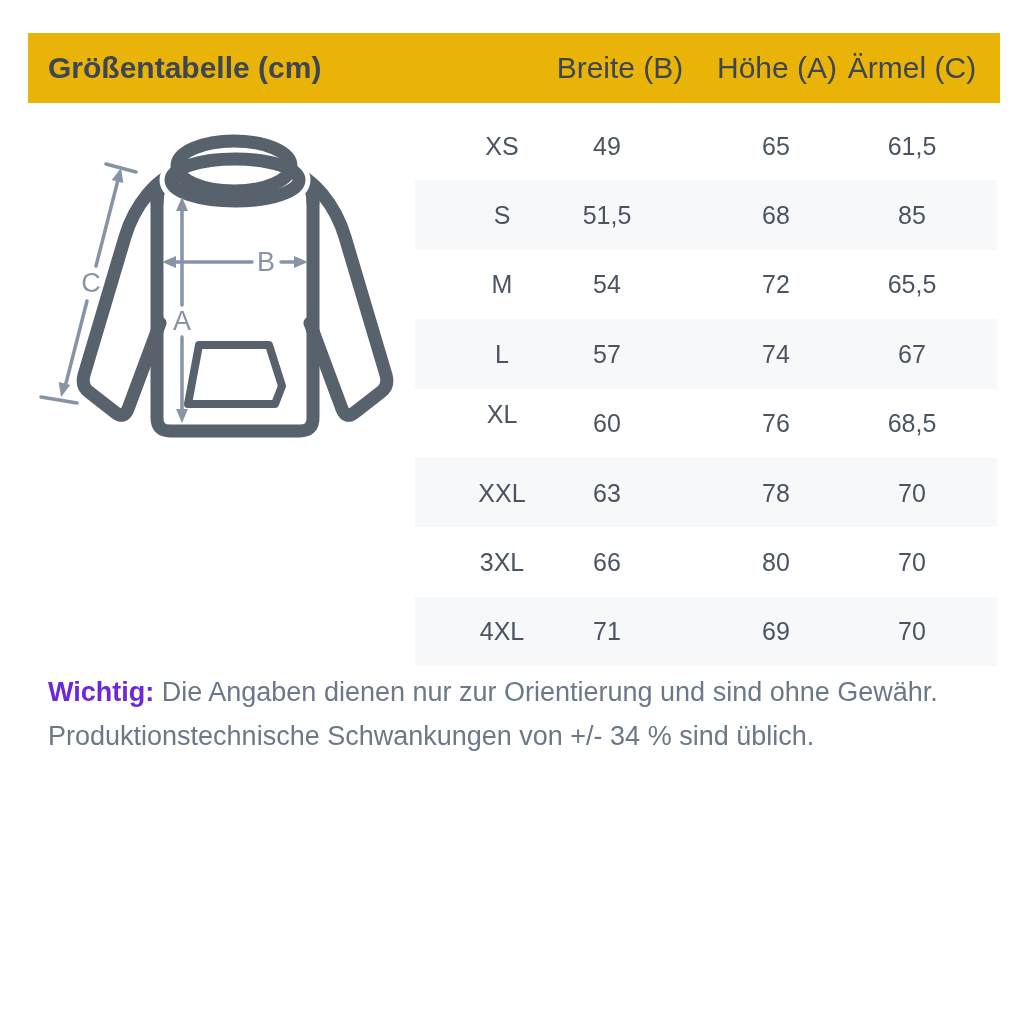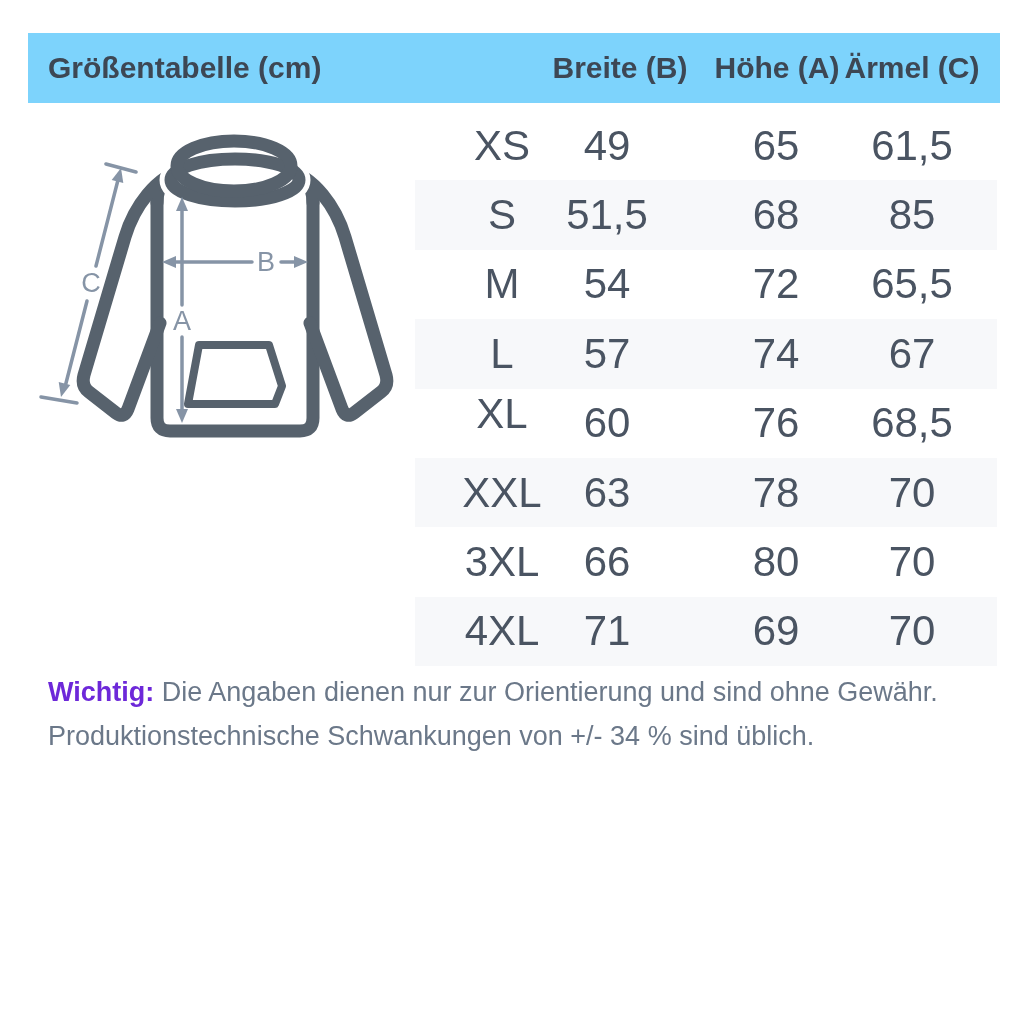--- a/index.html
+++ b/index.html
@@ -3,40 +3,40 @@
 <meta charset="utf-8">
 <style>
   html,body{margin:0;padding:0;background:#ffffff;}
   #canvas{
     position:relative;width:1024px;height:1024px;background:#ffffff;overflow:hidden;
     font-family:"Liberation Sans","DejaVu Sans",sans-serif;
   }
   
   #header-bar{
     position:absolute;left:28px;top:33px;width:972px;height:70px;
-    background:#7dd3fc;
+    background:#eab308;
   }
   #header-title{
     position:absolute;left:20px;top:50%;transform:translateY(-50%);
     font-size:30px;font-weight:bold;color:#3d4754;white-space:nowrap;
   }
   .col-head{
     position:absolute;top:50%;transform:translate(-50%,-50%);
-    font-size:30px;font-weight:bold;color:#3d4754;white-space:nowrap;text-align:right;
+    font-size:30px;font-weight:normal;color:#3d4754;white-space:nowrap;text-align:right;
   }
   .col-head.h-b{left:592px}
   .col-head.h-h{left:749px}
   .col-head.h-c{left:884px}
   
   #size-table{position:absolute;left:415px;top:111px;width:582px;}
   .t-row{position:relative;height:69.4px;}
   .t-row.striped{background:#f7f8fa;}
   .cell{
     position:absolute;top:50%;transform:translate(-50%,-50%);
-    font-size:42px;color:#4a5462;white-space:nowrap;
+    font-size:25px;color:#4a5462;white-space:nowrap;
   }
   .c-size{left:87px}
   .c-b{left:192px}
   .c-h{left:361px}
   .c-c{left:497px}
   .cell.raised{top:calc(50% - 9px);}
   
   #hoodie-figure{position:absolute;left:35px;top:125px;width:370px;height:330px;}
   #hoodie-figure svg{display:block;width:100%;height:100%;}
   .outline{stroke:#57626d;fill:none;stroke-linecap:round;stroke-linejoin:round;}

